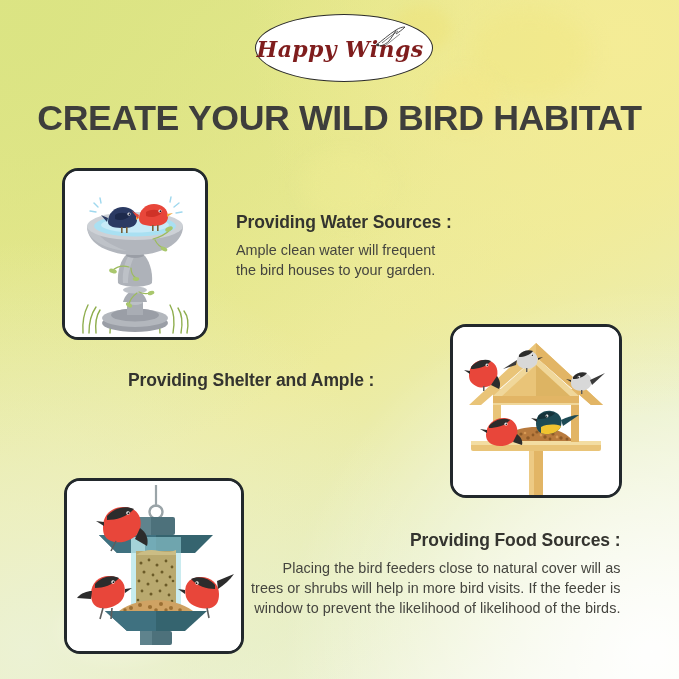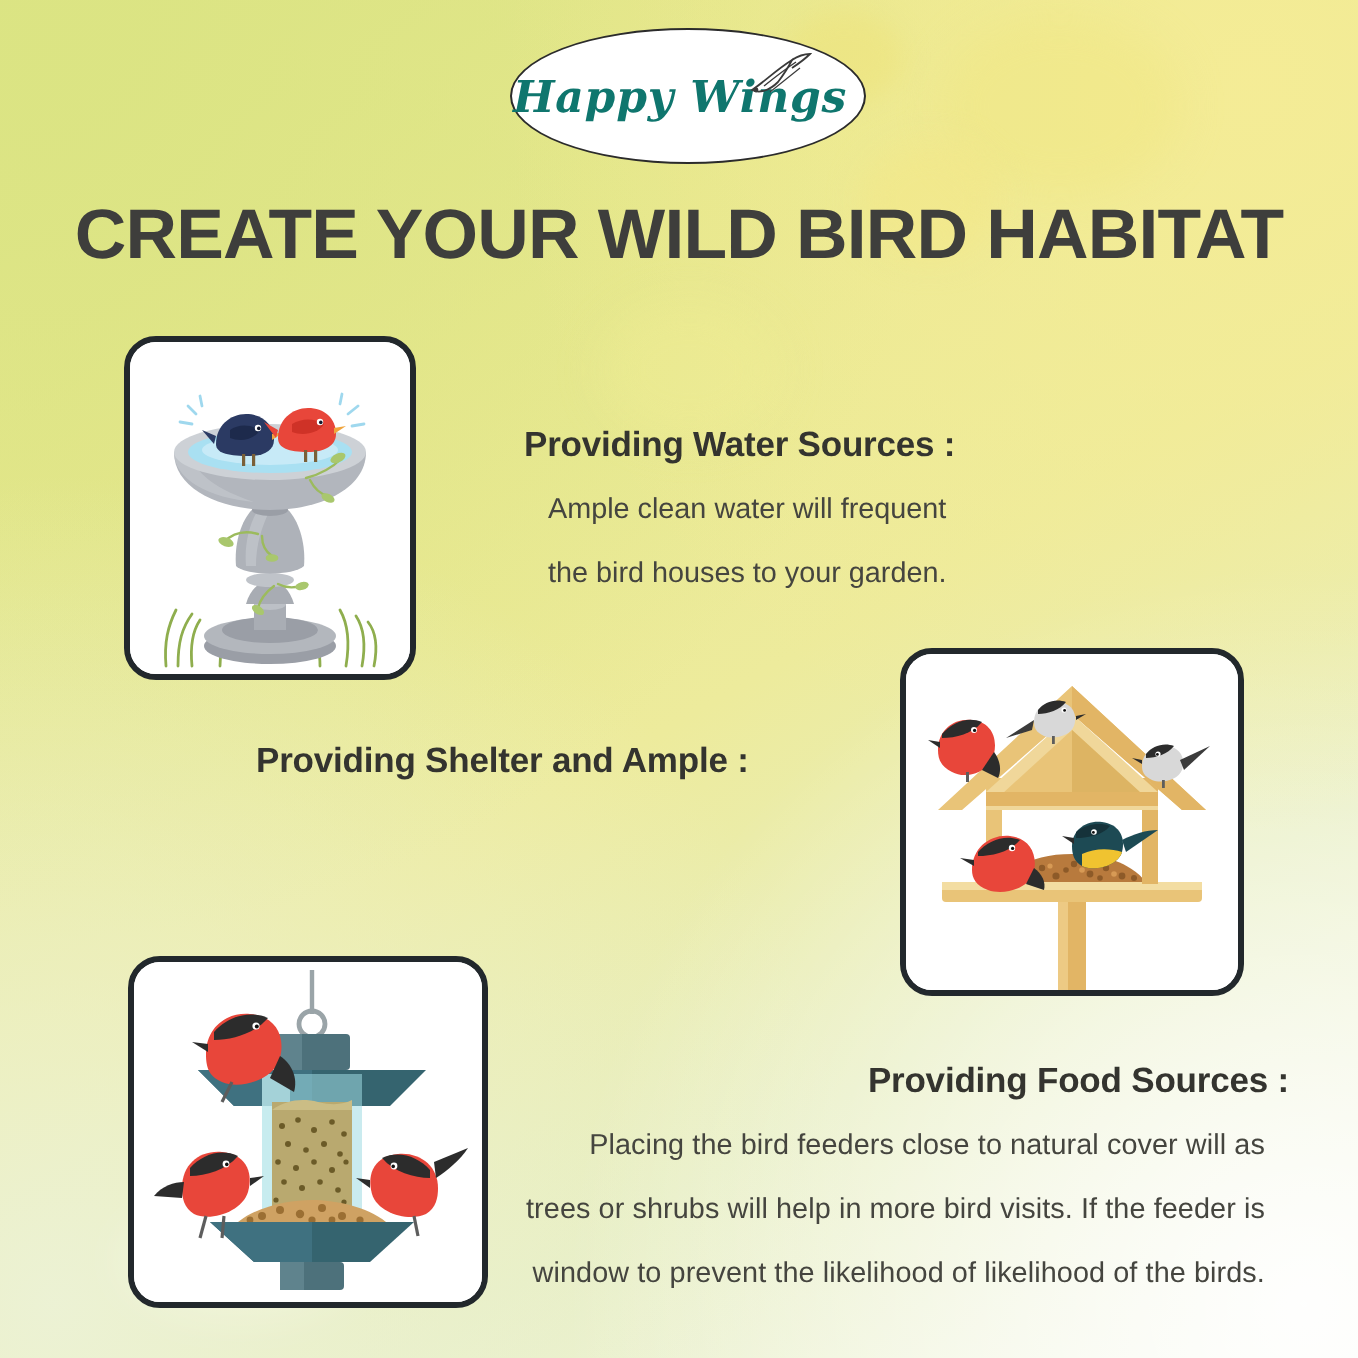--- a/index.html
+++ b/index.html
@@ -28,21 +28,21 @@
   .b5{left:300px;top:150px;width:90px;height:70px;background:rgba(243,238,150,.30);filter:blur(10px);}
 
   
   #logo{
     position:absolute;left:255px;top:14px;width:176px;height:66px;
     background:#fff;border:1.6px solid #2b2b2b;border-radius:50%;
     display:flex;align-items:center;justify-content:center;
   }
   #logo-text{
     font-family:"DejaVu Serif", serif;
-    font-style:italic;font-weight:700;font-size:22px;color:#0f766e;
+    font-style:italic;font-weight:700;font-size:22px;color:#7f1d1d;
     letter-spacing:.4px;transform:translate(-4px,1px);
     white-space:nowrap;
   }
   #logo-bird{position:absolute;right:26px;top:10px;width:34px;height:26px;}
 
   
   #title{
     position:absolute;left:0;top:98px;width:679px;text-align:center;
     font-family:"Liberation Sans", sans-serif;
     font-weight:bold;font-size:35px;letter-spacing:-.4px;
@@ -63,23 +63,23 @@
 
   
   .block{position:absolute;}
   .heading{
     font-weight:bold;color:#34342f;
     font-size:17.5px;letter-spacing:-.1px;margin:0 0 7px 0;
     white-space:nowrap;
   }
   .body-line{
     color:#45453f;font-size:14.4px;line-height:20px;
-    white-space:nowrap;margin:12px;
-  }
-  #block-water{left:262px;top:212px;}
+    white-space:nowrap;margin:0;
+  }
+  #block-water{left:236px;top:212px;}
   #block-shelter{left:128px;top:370px;}
   #block-food{left:251px;top:530px;text-align:right;}
   #block-shelter .body-line,#block-food .body-line{letter-spacing:.05px;}
 </style>
 </head>
 <body>
 
 <div id="page">
 
   <div class="blob b1"></div>

